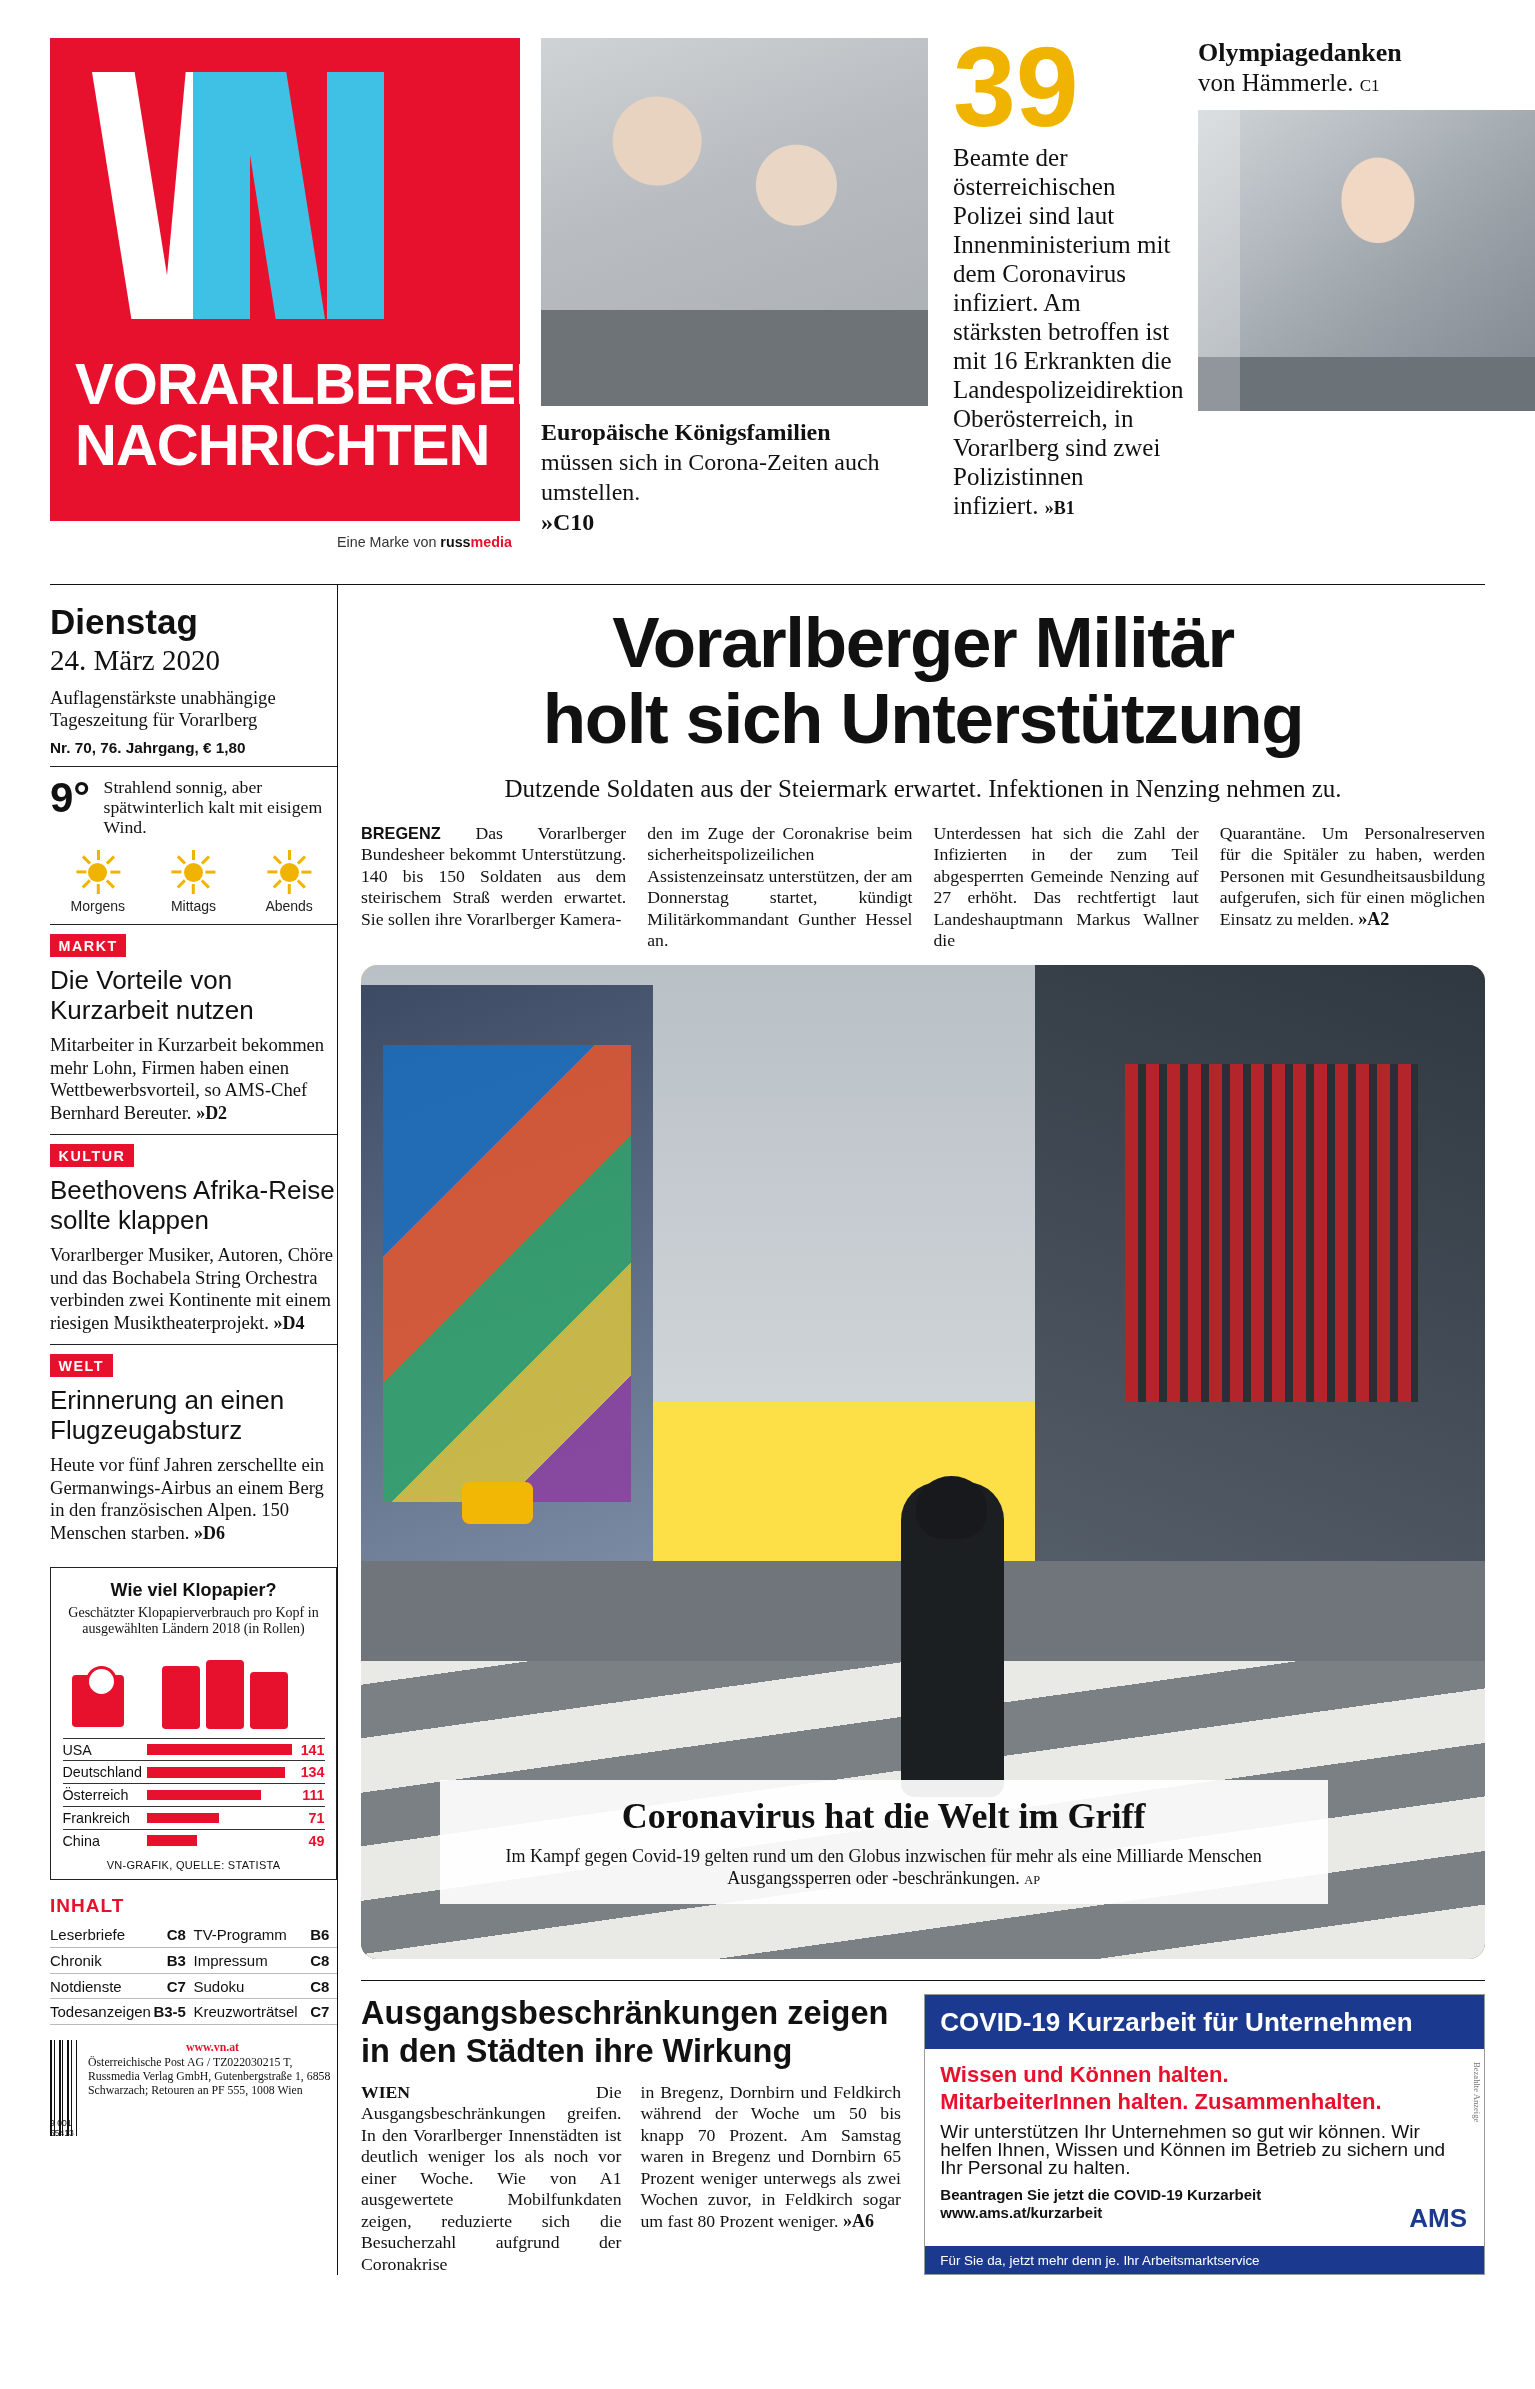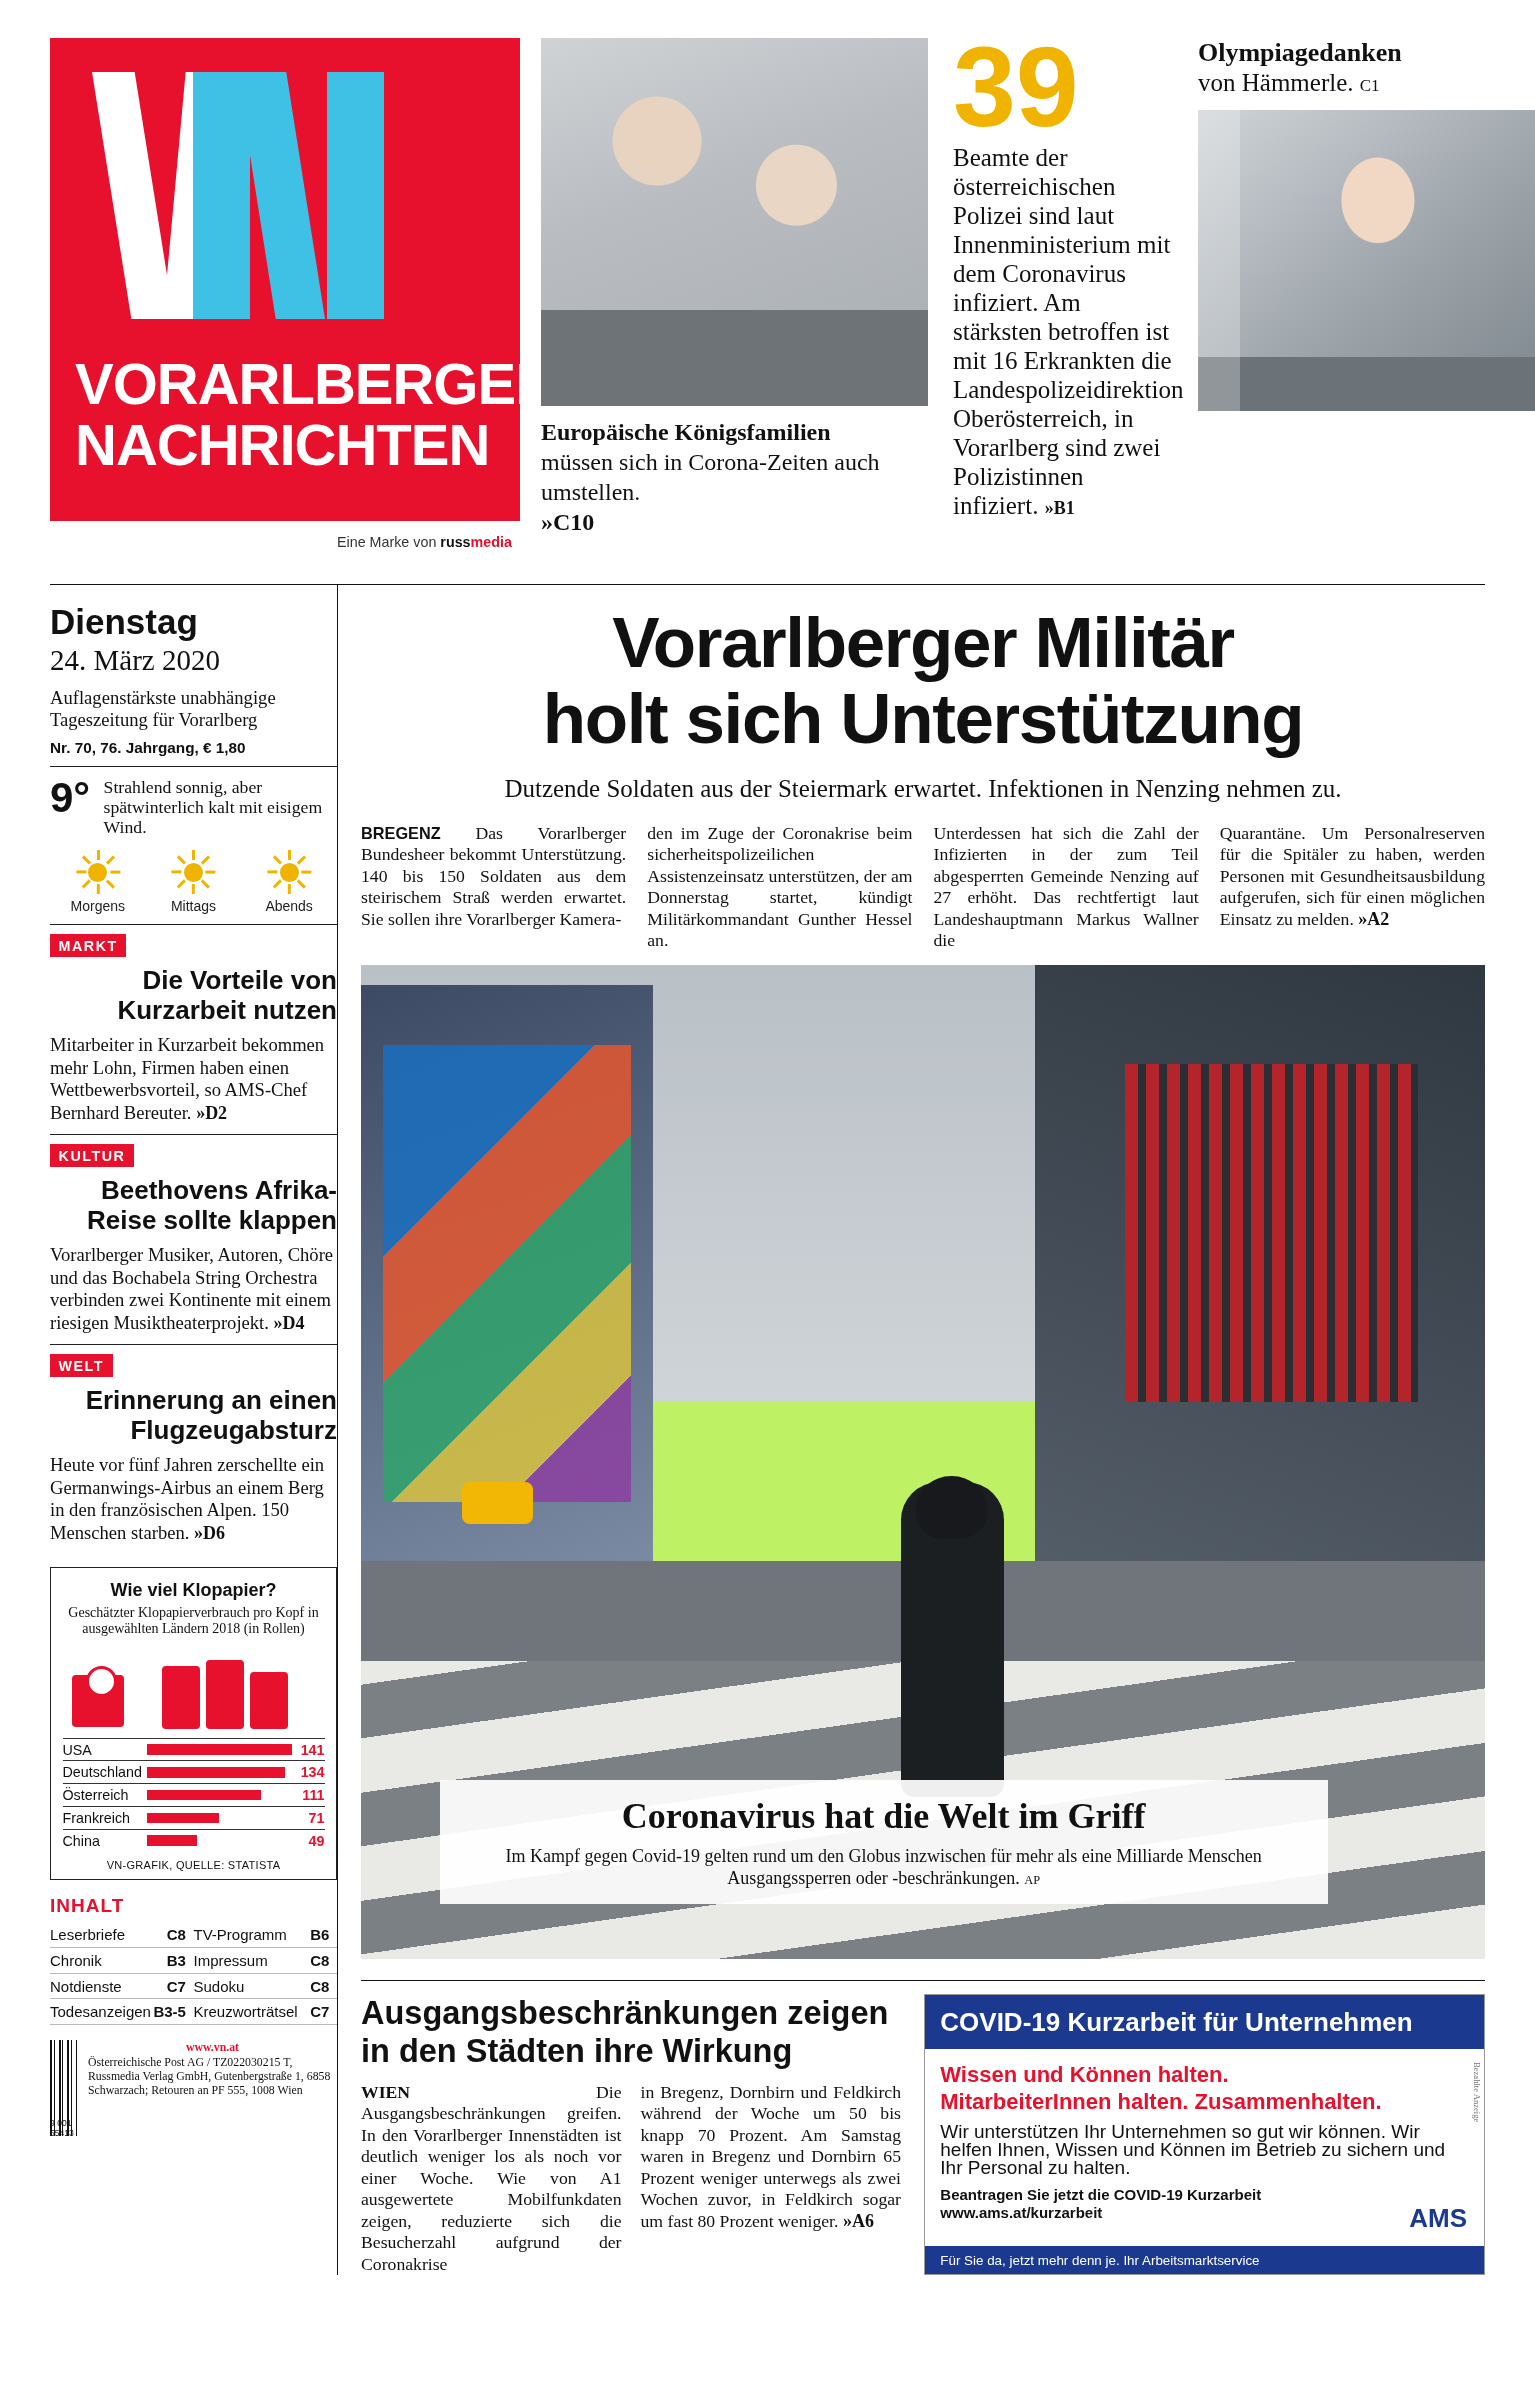--- a/index.html
+++ b/index.html
@@ -66,21 +66,21 @@
   .temp{font-family:"Liberation Sans",sans-serif;font-weight:bold;font-size:42px;line-height:42px;}
   .wtext{font-size:17.7px;line-height:20px;margin-left:13.4px;}
   .suns{display:flex;justify-content:space-around;margin-top:13.4px;}
   .sun-item{text-align:center;width:80px;}
   .sun{width:44px;height:44px;margin:0 auto;position:relative;}
   .sun .core{position:absolute;left:12.4px;top:12.4px;width:19px;height:19px;border-radius:50%;background:#f0b400;}
   .sun i{position:absolute;left:21px;top:0;width:2.9px;height:9.6px;background:#f0b400;transform-origin:1.4px 22px;display:block;}
   .sun-lab{font-family:"Liberation Sans",sans-serif;font-size:14px;margin-top:3.8px;color:#222;}
 
   .kicker{display:inline-block;background:#e8112d;color:#ffffff;font-family:"Liberation Sans",sans-serif;font-weight:bold;font-size:14.3px;letter-spacing:1.5px;padding:3.8px 8.6px 2.9px 8.6px;margin-bottom:7.6px;}
-  .sm-head{font-family:"Liberation Sans",sans-serif;font-weight:bold;font-size:26px;line-height:30px;margin:0 0 9.6px 0;text-align:right;}
+  .sm-head{font-family:"Liberation Sans",sans-serif;font-weight:normal;font-size:26px;line-height:30px;margin:0 0 9.6px 0;}
   .sm-text{font-size:18.6px;line-height:22.5px;margin:0;}
 
   
   .chartbox{border:1px solid #222;padding:11.5px 11.5px 7.6px 11.5px;margin-top:23px;}
   .ch-title{font-family:"Liberation Sans",sans-serif;font-weight:bold;font-size:18px;text-align:center;}
   .ch-sub{font-size:14px;line-height:16.3px;text-align:center;margin-top:3.8px;}
   .ch-rolls{height:91px;position:relative;margin:5.7px 0 3.8px 0;}
   .roll{position:absolute;background:#e8112d;border-radius:3.8px;}
   .ch-rows{margin-top:3.8px;}
   .ch-row{display:flex;align-items:center;border-top:1px solid #333;padding:2.9px 0;font-size:14.3px;font-family:"Liberation Sans",sans-serif;}
@@ -103,21 +103,21 @@
   .imprint{margin-left:11.5px;font-size:11.8px;line-height:14.3px;}
   .imprint a{color:#e8112d;font-weight:bold;text-decoration:none;}
 
   
   .headline{font-family:"Liberation Sans",sans-serif;font-weight:bold;font-size:71px;line-height:76px;text-align:center;letter-spacing:-1.4px;margin:3.8px 0 0 0;}
   .subhead{text-align:center;font-size:25px;line-height:31px;margin-top:15.3px;}
   .lead-cols{display:flex;margin-top:19px;gap:21px;}
   .lead-col{flex:1;font-size:17.7px;line-height:21.5px;text-align:justify;}
   .lead-col b.place{font-family:"Liberation Sans",sans-serif;font-weight:bold;font-size:16.3px;}
 
-  .photo{margin-top:13.4px;width:100%;height:994px;position:relative;overflow:hidden;background:#bef264;}
+  .photo{margin-top:13.4px;width:100%;height:994px;position:relative;overflow:hidden;background:#fde047;border-radius:16px;}
   .ph-sky{position:absolute;left:0;top:0;width:100%;height:44%;background:linear-gradient(to bottom,#b9c0c6,#cfd4d8);}
   .ph-bldgL{position:absolute;left:0;top:2%;width:26%;height:62%;background:linear-gradient(160deg,#3c4a63,#7e8ea6);}
   .ph-screens{position:absolute;left:2%;top:8%;width:22%;height:46%;background:
      linear-gradient(135deg,#1a6ec0 0 30%,#e4572e 30% 48%,#2fa36b 48% 66%,#d8c23f 66% 82%,#8b3fa0 82% 100%);opacity:.85;}
   .ph-bldgR{position:absolute;right:0;top:0;width:40%;height:72%;background:linear-gradient(200deg,#2f3740,#59636e);}
   .ph-redwall{position:absolute;right:6%;top:10%;width:26%;height:34%;background:repeating-linear-gradient(90deg,#b4252b 0 13.4px,#2b2f35 13.4px 21px);}
   .ph-street{position:absolute;left:0;bottom:0;width:100%;height:40%;background:#6f757a;}
   .ph-cross{position:absolute;left:0;bottom:0;width:100%;height:30%;background:repeating-linear-gradient(-8deg,#e9e9e6 0 54px,#7b8085 54px 107px);}
   .ph-taxi{position:absolute;left:9%;top:52%;width:71px;height:42px;background:#f2b705;border-radius:7.6px;}
   .ph-person{position:absolute;left:48%;top:52%;width:103px;height:315px;background:#1c1f22;border-radius:38px 38px 13.4px 13.4px;}

